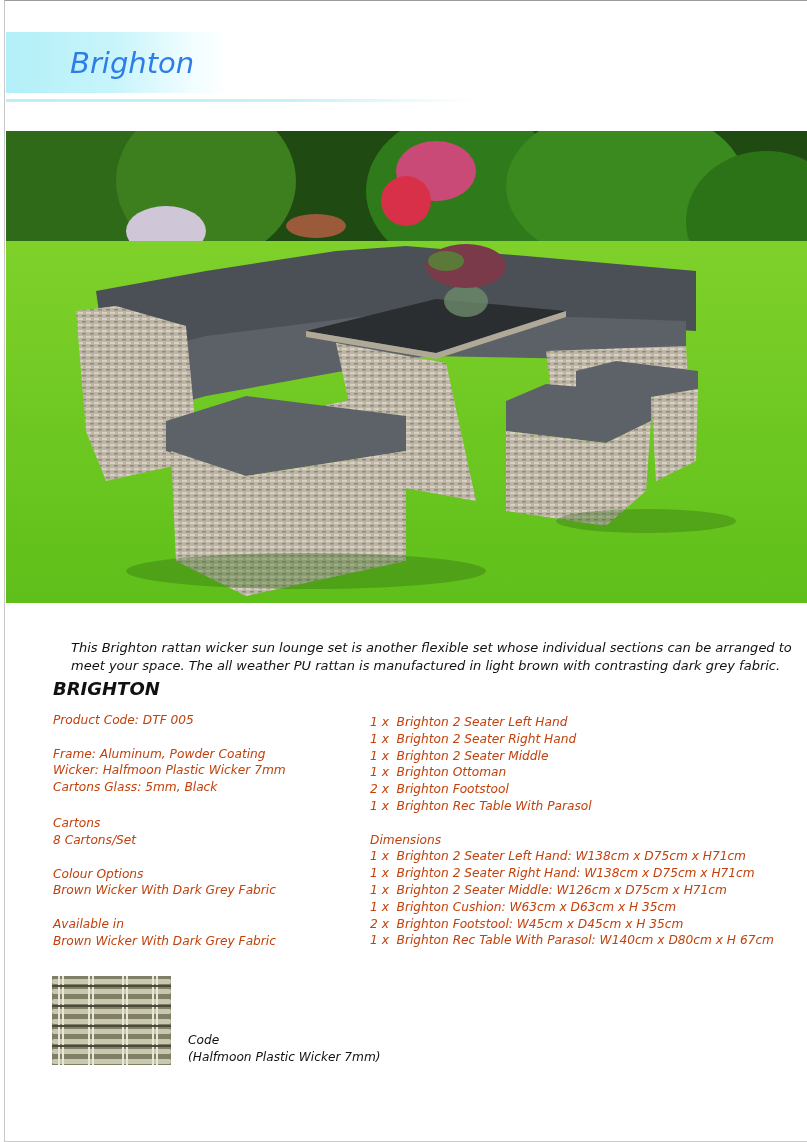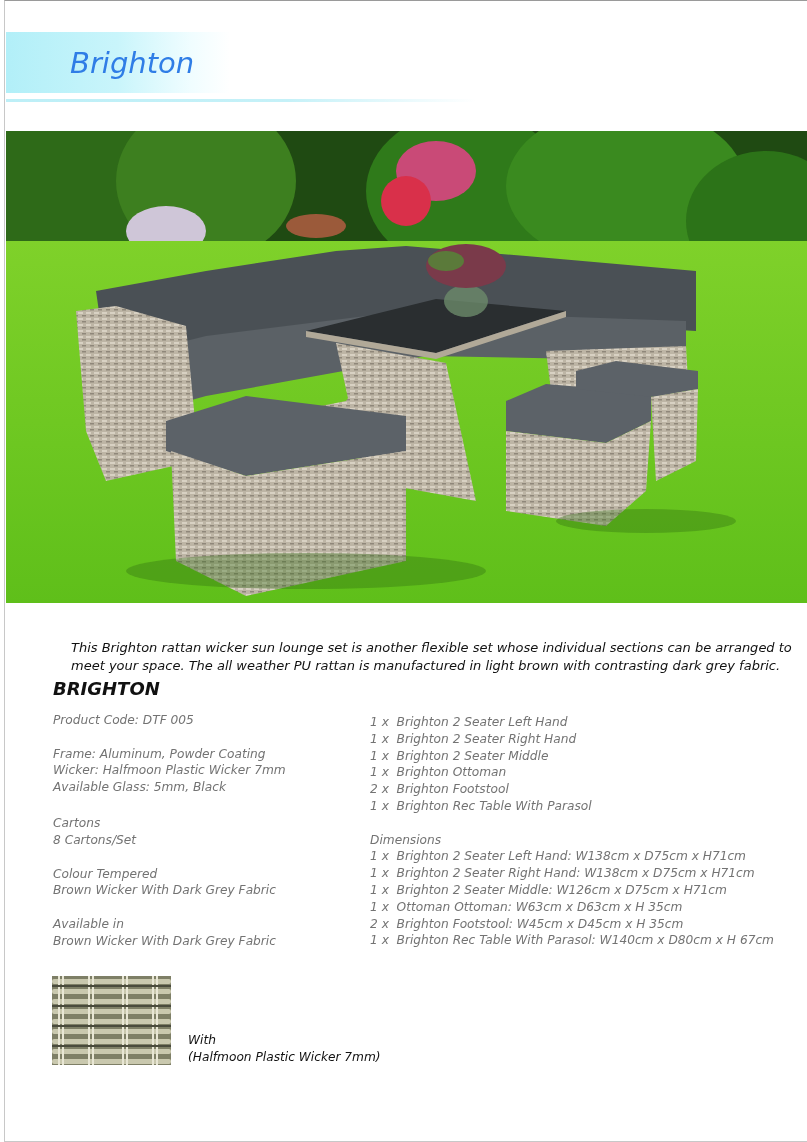--- a/index.html
+++ b/index.html
@@ -14,21 +14,21 @@
            color: #2f7de6; letter-spacing: 0px; font-family: "DejaVu Sans", sans-serif; }
   .title-rule { position: absolute; left: 1px; top: 98px; width: 470px; height: 3px;
                 background: linear-gradient(to right, #bdeff7 0%, #c5f1f8 60%, #ffffff 100%); }
   .hero { position: absolute; left: 1px; top: 130px; width: 805px; height: 472px; overflow: hidden;
           background: #5dbb1c; }
   .hero svg { display: block; }
   .desc { position: absolute; left: 48px; top: 620px; width: 740px; font-size: 13px;
           font-style: italic; line-height: 18px; color: #111; }
   .section-title { position: absolute; left: 48px; top: 677px; font-size: 18px; font-weight: bold;
                    font-style: italic; color: #111; }
-  .col { position: absolute; font-size: 12.2px; font-style: italic; line-height: 16.8px; color: #737373; }
+  .col { position: absolute; font-size: 12.2px; font-style: italic; line-height: 16.8px; color: #c2410c; }
   .col-left { left: 48px; top: 711px; width: 300px; }
   .col-right { left: 365px; top: 713px; width: 440px; }
   .line { white-space: nowrap; }
   .gap { height: 16.8px; }
   .swatch { position: absolute; left: 47px; top: 975px; width: 119px; height: 89px;
             background-color: #8d8e74; overflow: hidden; }
   .swatch-caption { position: absolute; left: 183px; top: 1031px; font-size: 12.2px; font-style: italic;
                     line-height: 16.8px; color: #111; }
 </style>
 </head>
@@ -101,45 +101,45 @@
 
   <p class="desc" style="margin:18px;">This Brighton rattan wicker sun lounge set is another flexible set whose individual sections can be arranged to meet your space. The all weather PU rattan is manufactured in light brown with contrasting dark grey fabric.</p>
 
   <div class="section-title">BRIGHTON</div>
 
   <div class="col col-left">
     <div class="line">Product Code: DTF 005</div>
     <div class="gap"></div>
     <div class="line">Frame: Aluminum, Powder Coating</div>
     <div class="line">Wicker: Halfmoon Plastic Wicker 7mm</div>
-    <div class="line">Available Glass: 5mm, Black</div>
+    <div class="line">Cartons Glass: 5mm, Black</div>
     <div class="gap" style="height:19px"></div>
     <div class="line">Cartons</div>
     <div class="line">8 Cartons/Set</div>
     <div class="gap" style="height:17px"></div>
-    <div class="line">Colour Tempered</div>
+    <div class="line">Colour Options</div>
     <div class="line">Brown Wicker With Dark Grey Fabric</div>
     <div class="gap" style="height:17px"></div>
     <div class="line">Available in</div>
     <div class="line">Brown Wicker With Dark Grey Fabric</div>
   </div>
 
   <div class="col col-right">
     <div class="line"><span>1 x</span>&nbsp; <span>Brighton 2 Seater Left Hand</span></div>
     <div class="line"><span>1 x</span>&nbsp; <span>Brighton 2 Seater Right Hand</span></div>
     <div class="line"><span>1 x</span>&nbsp; <span>Brighton 2 Seater Middle</span></div>
     <div class="line"><span>1 x</span>&nbsp; <span>Brighton Ottoman</span></div>
     <div class="line"><span>2 x</span>&nbsp; <span>Brighton Footstool</span></div>
     <div class="line"><span>1 x</span>&nbsp; <span>Brighton Rec Table With Parasol</span></div>
     <div class="gap"></div>
     <div class="line">Dimensions</div>
     <div class="line"><span>1 x</span>&nbsp; <span>Brighton 2 Seater Left Hand: W138cm x D75cm x H71cm</span></div>
     <div class="line"><span>1 x</span>&nbsp; <span>Brighton 2 Seater Right Hand: W138cm x D75cm x H71cm</span></div>
     <div class="line"><span>1 x</span>&nbsp; <span>Brighton 2 Seater Middle: W126cm x D75cm x H71cm</span></div>
-    <div class="line"><span>1 x</span>&nbsp; <span>Ottoman Ottoman: W63cm x D63cm x H 35cm</span></div>
+    <div class="line"><span>1 x</span>&nbsp; <span>Brighton Cushion: W63cm x D63cm x H 35cm</span></div>
     <div class="line"><span>2 x</span>&nbsp; <span>Brighton Footstool: W45cm x D45cm x H 35cm</span></div>
     <div class="line"><span>1 x</span>&nbsp; <span>Brighton Rec Table With Parasol: W140cm x D80cm x H 67cm</span></div>
   </div>
 
   <div class="swatch">
     <svg width="119" height="89" viewBox="0 0 119 89" xmlns="http://www.w3.org/2000/svg">
       <rect width="119" height="89" fill="#7e7f66"></rect>
       <g fill="#c9c8ae">
         <rect x="0" y="3" width="119" height="5" rx="2"></rect>
         <rect x="0" y="13" width="119" height="5" rx="2"></rect>
@@ -163,17 +163,17 @@
       </g>
       <g fill="#4a4b3c">
         <rect x="0" y="9" width="119" height="2"></rect>
         <rect x="0" y="29" width="119" height="2"></rect>
         <rect x="0" y="49" width="119" height="2"></rect>
         <rect x="0" y="69" width="119" height="2"></rect>
       </g>
     </svg>
   </div>
   <div class="swatch-caption">
-    <div>With</div>
+    <div>Code</div>
     <div>(Halfmoon Plastic Wicker 7mm)</div>
   </div>
 
 </div>
 
 </body></html>

